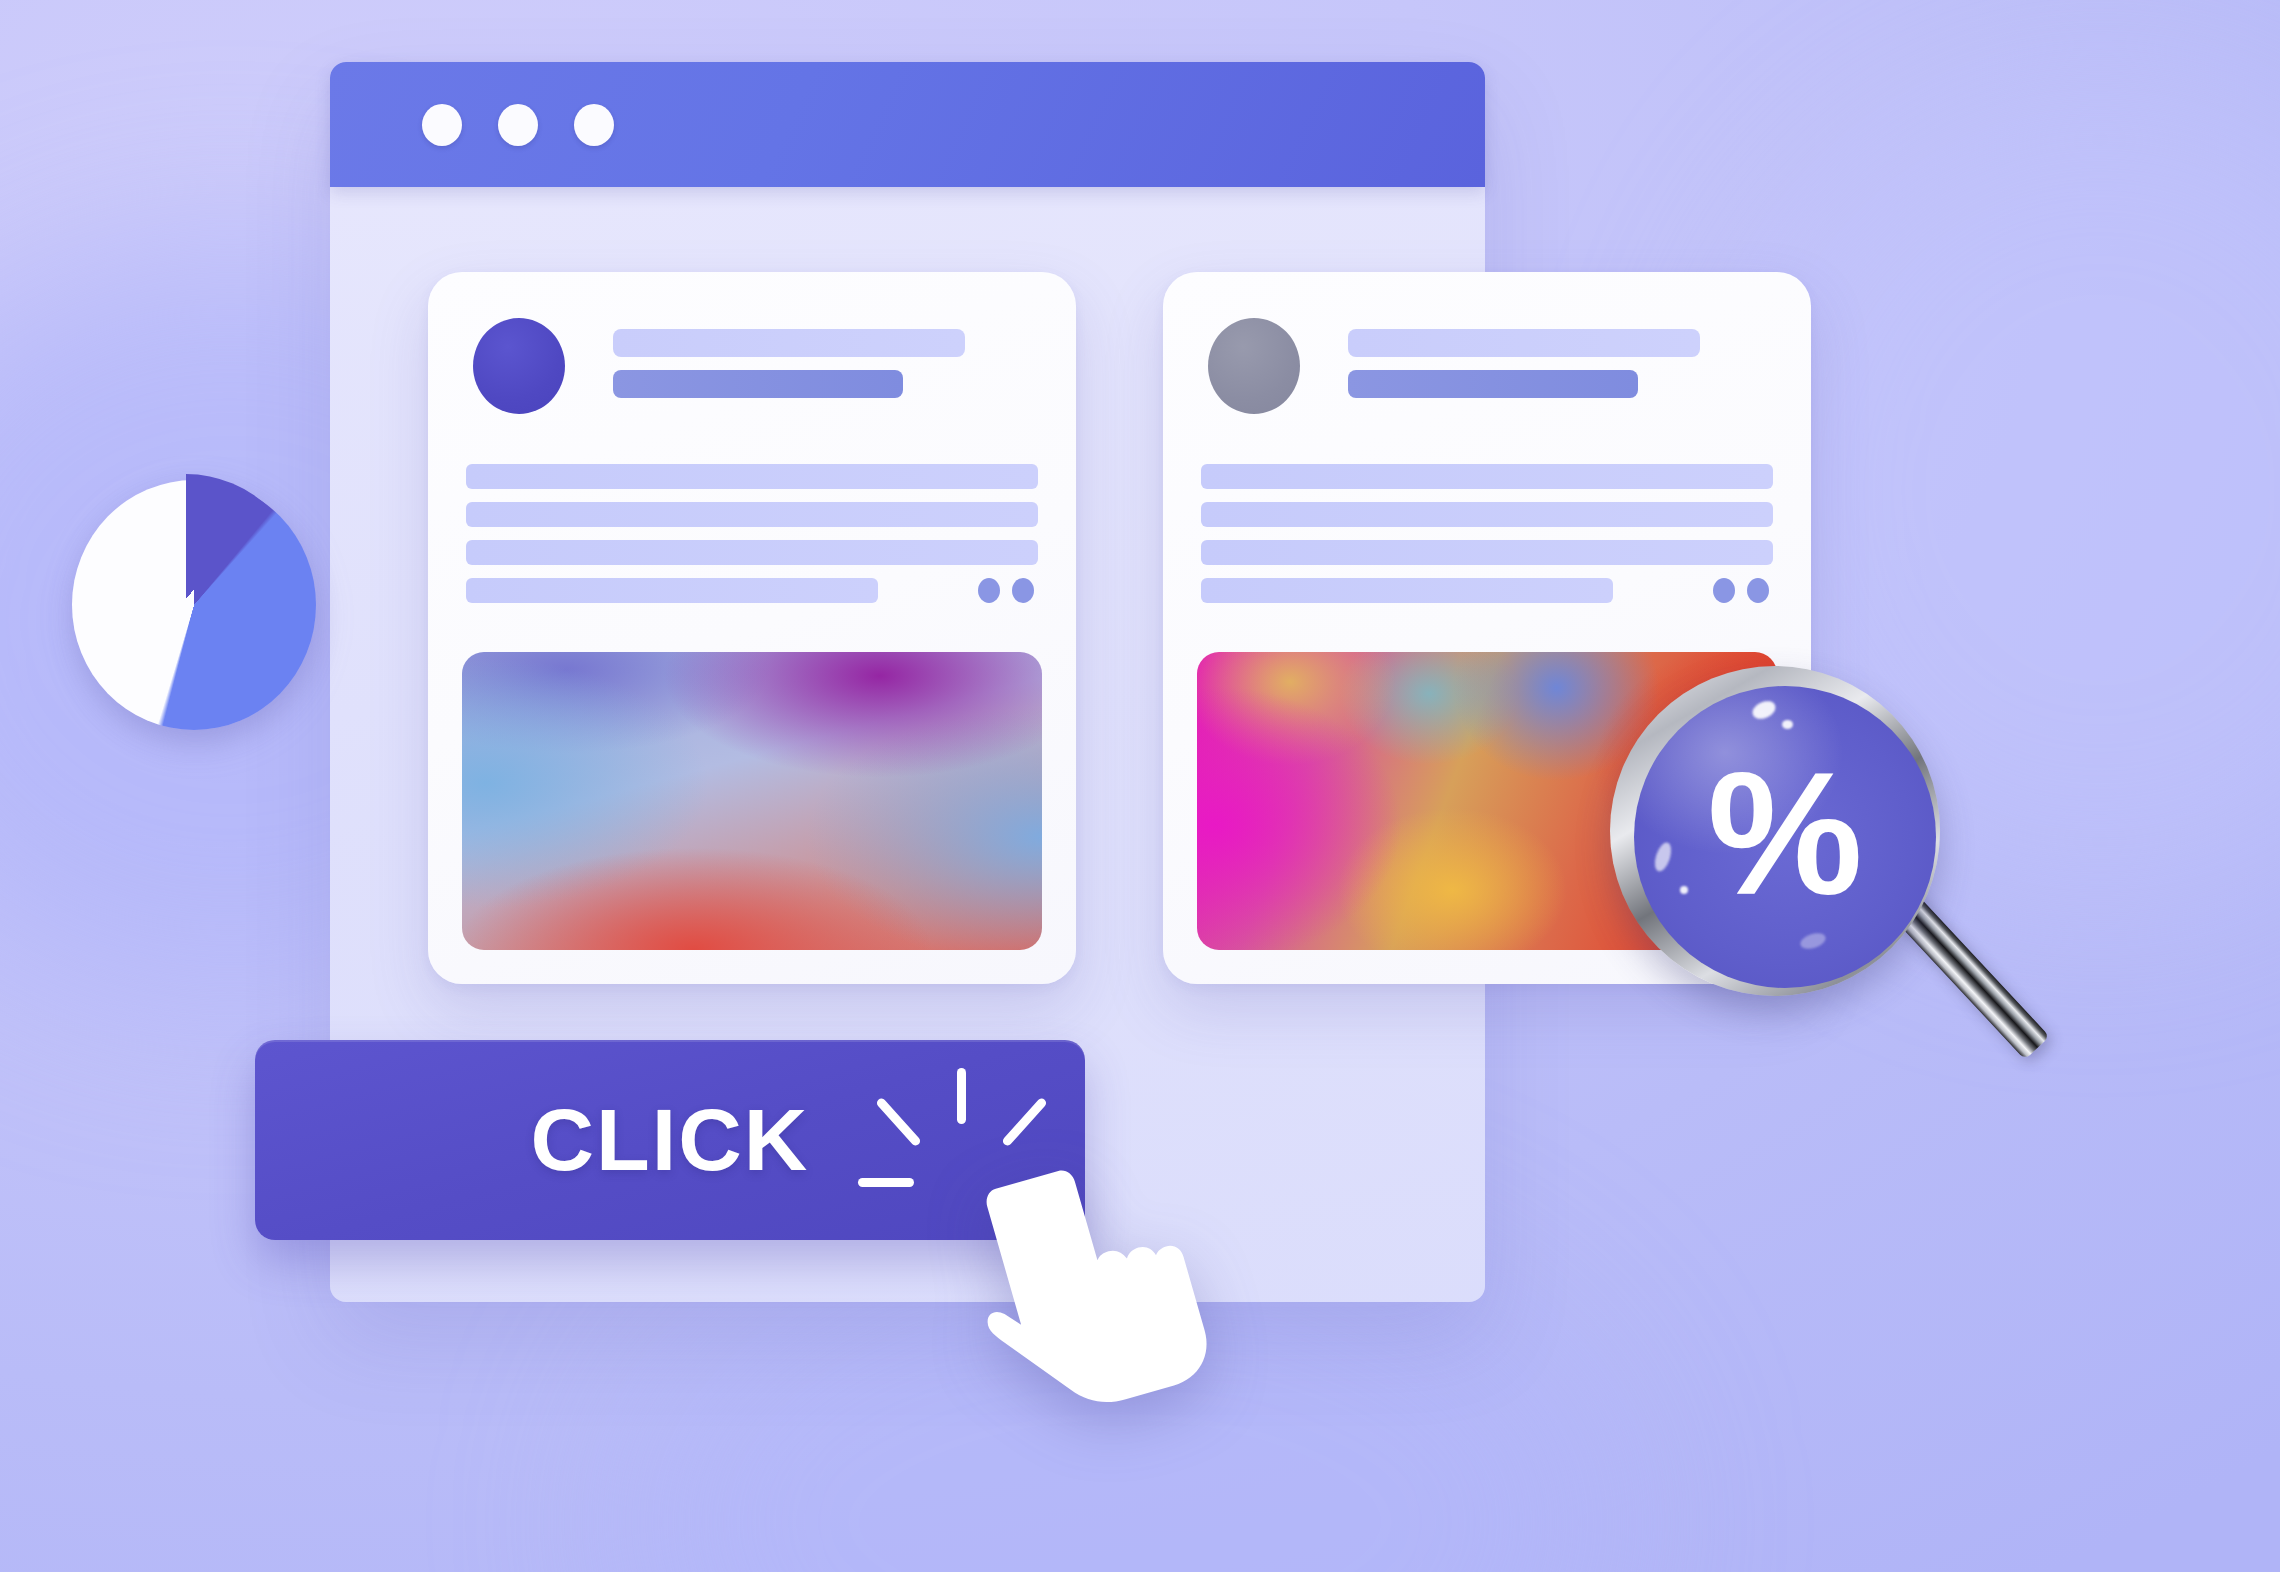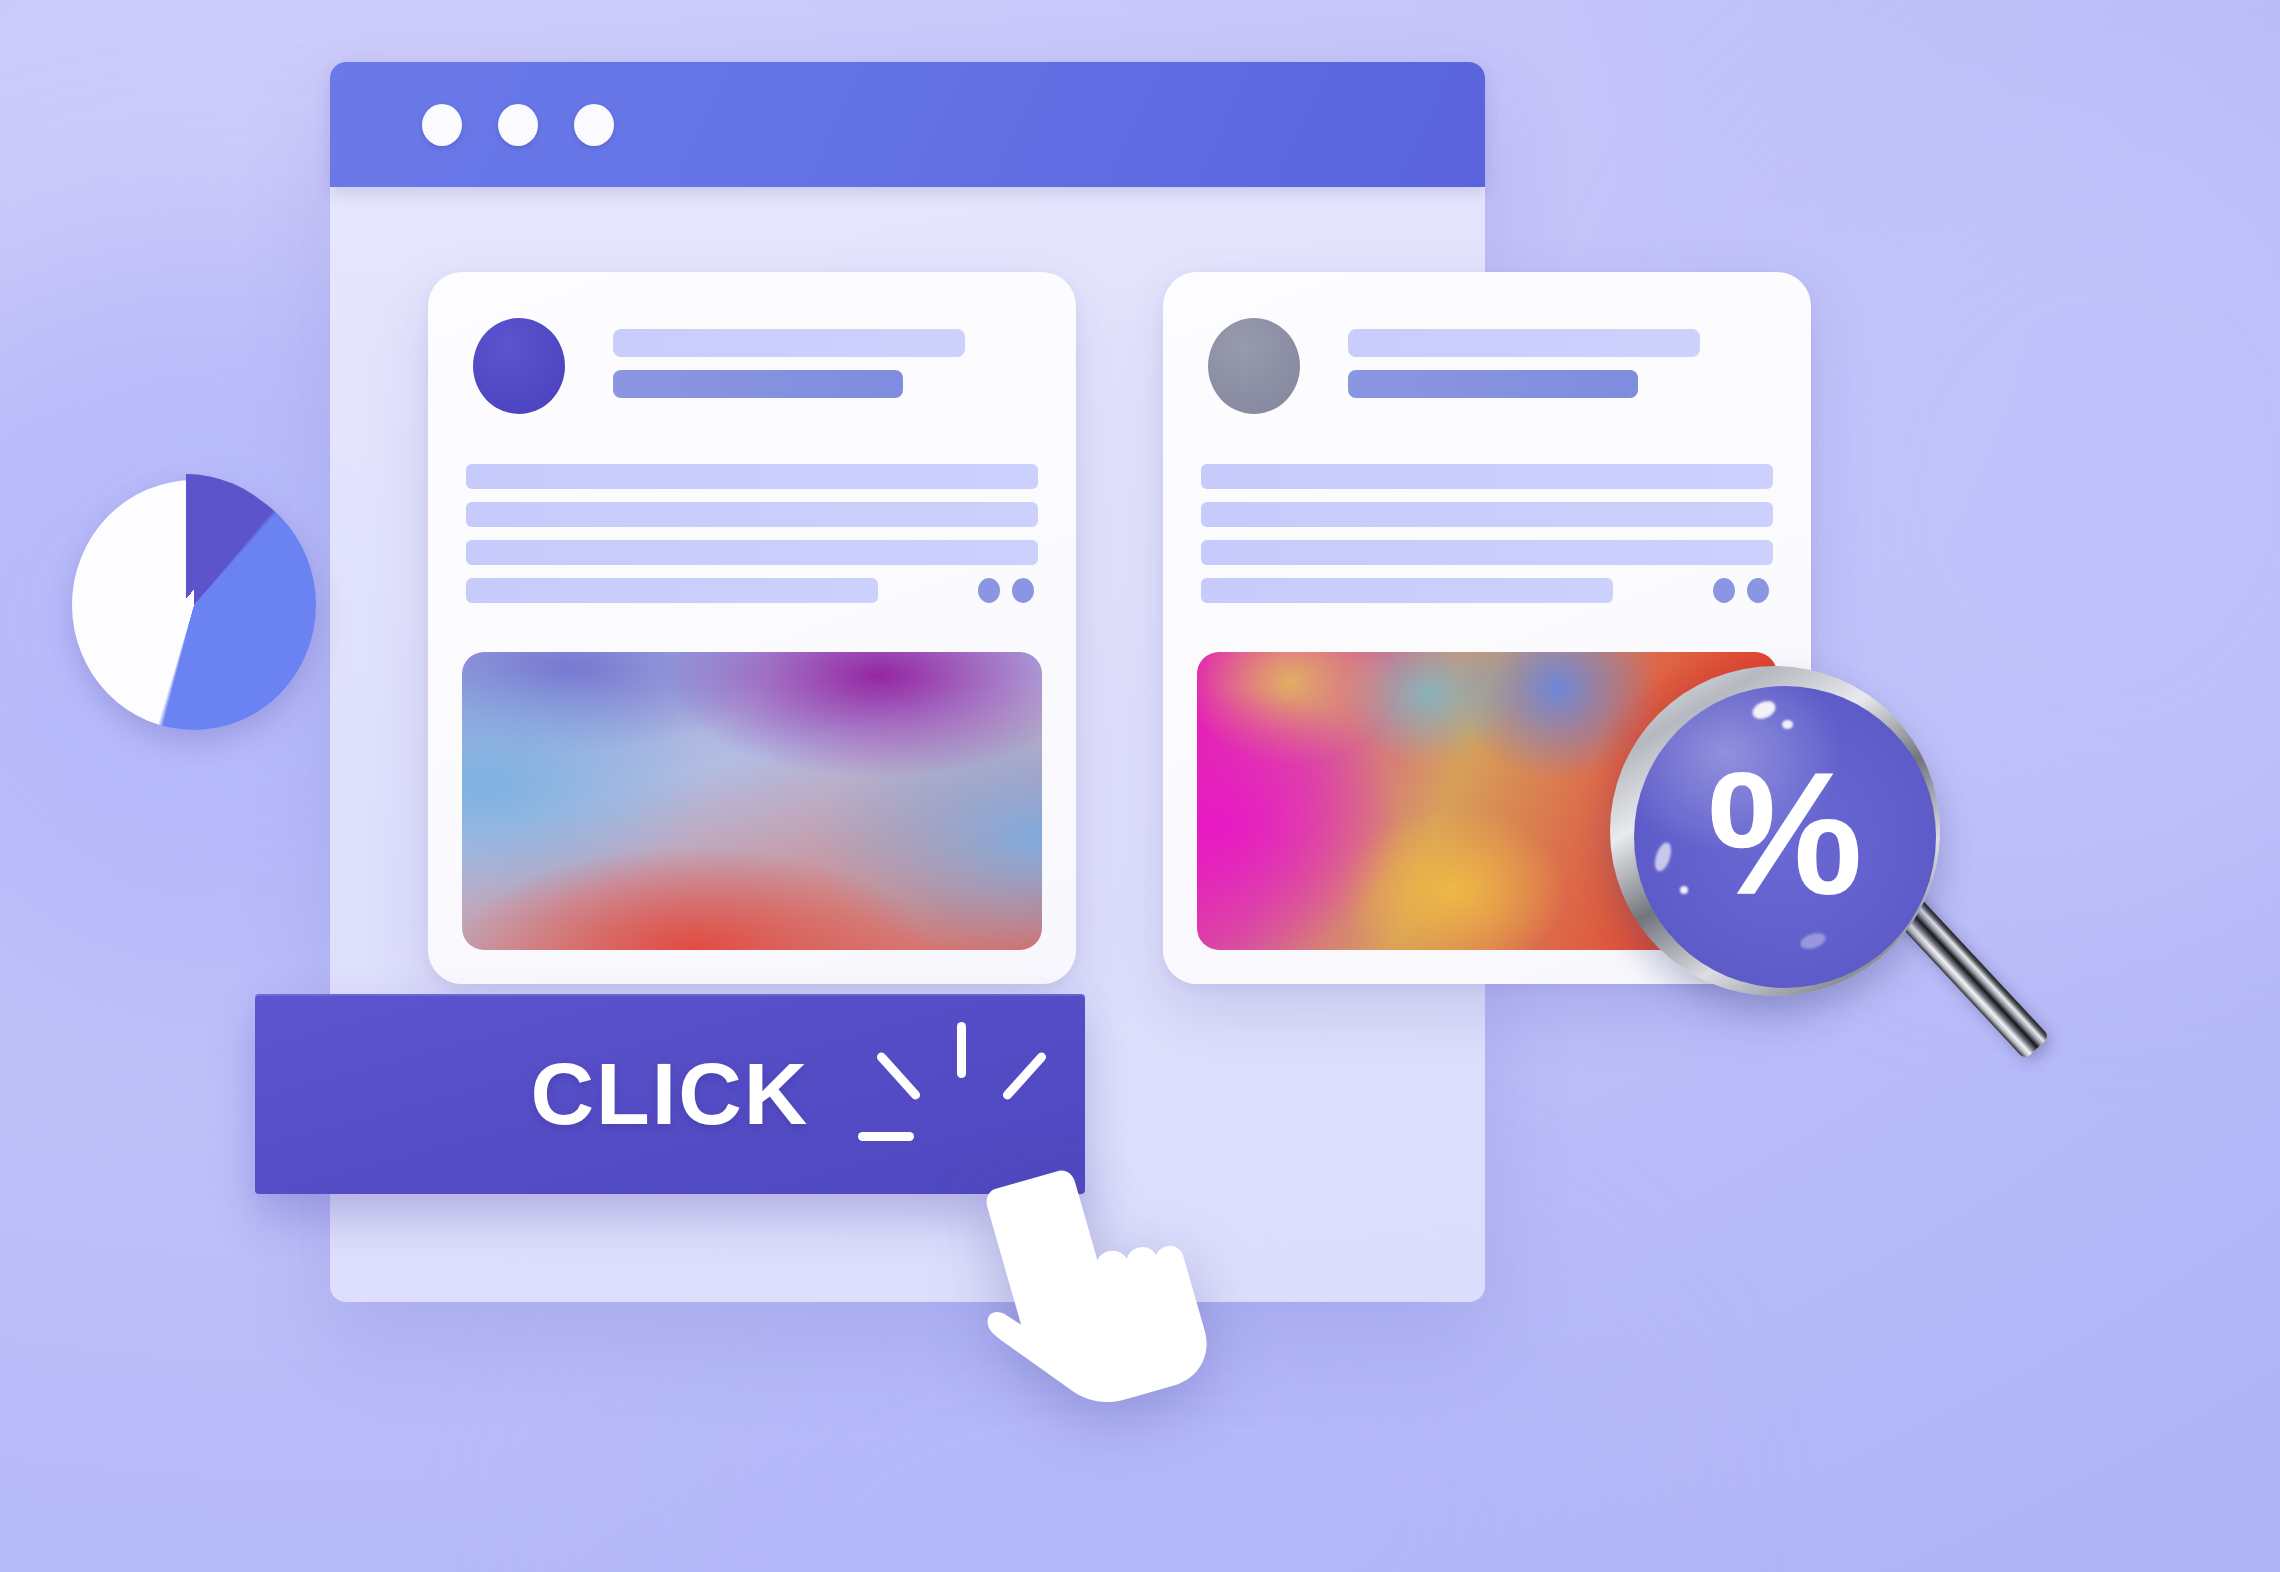--- a/index.html
+++ b/index.html
@@ -215,24 +215,24 @@
     width: 244px;
     height: 250px;
     border-radius: 50%;
     background: conic-gradient(from 0deg, #5b54ca 0deg 38deg, transparent 38deg 360deg);
   }
 
   
   .click-btn {
     position: absolute;
     left: 255px;
-    top: 994px;
+    top: 1040px;
     width: 830px;
     height: 200px;
-    border-radius: 4px;
+    border-radius: 20px;
     background: linear-gradient(165deg, #5d55cf 0%, #554dc6 50%, #4f47bf 100%);
     box-shadow: 0 22px 44px rgba(78,70,180,.3), inset 0 2px 0 rgba(255,255,255,.12);
   }
   .click-label {
     position: absolute;
     left: 0;
     right: 0;
     top: 50%;
     transform: translateY(-50%);
     text-align: center;

